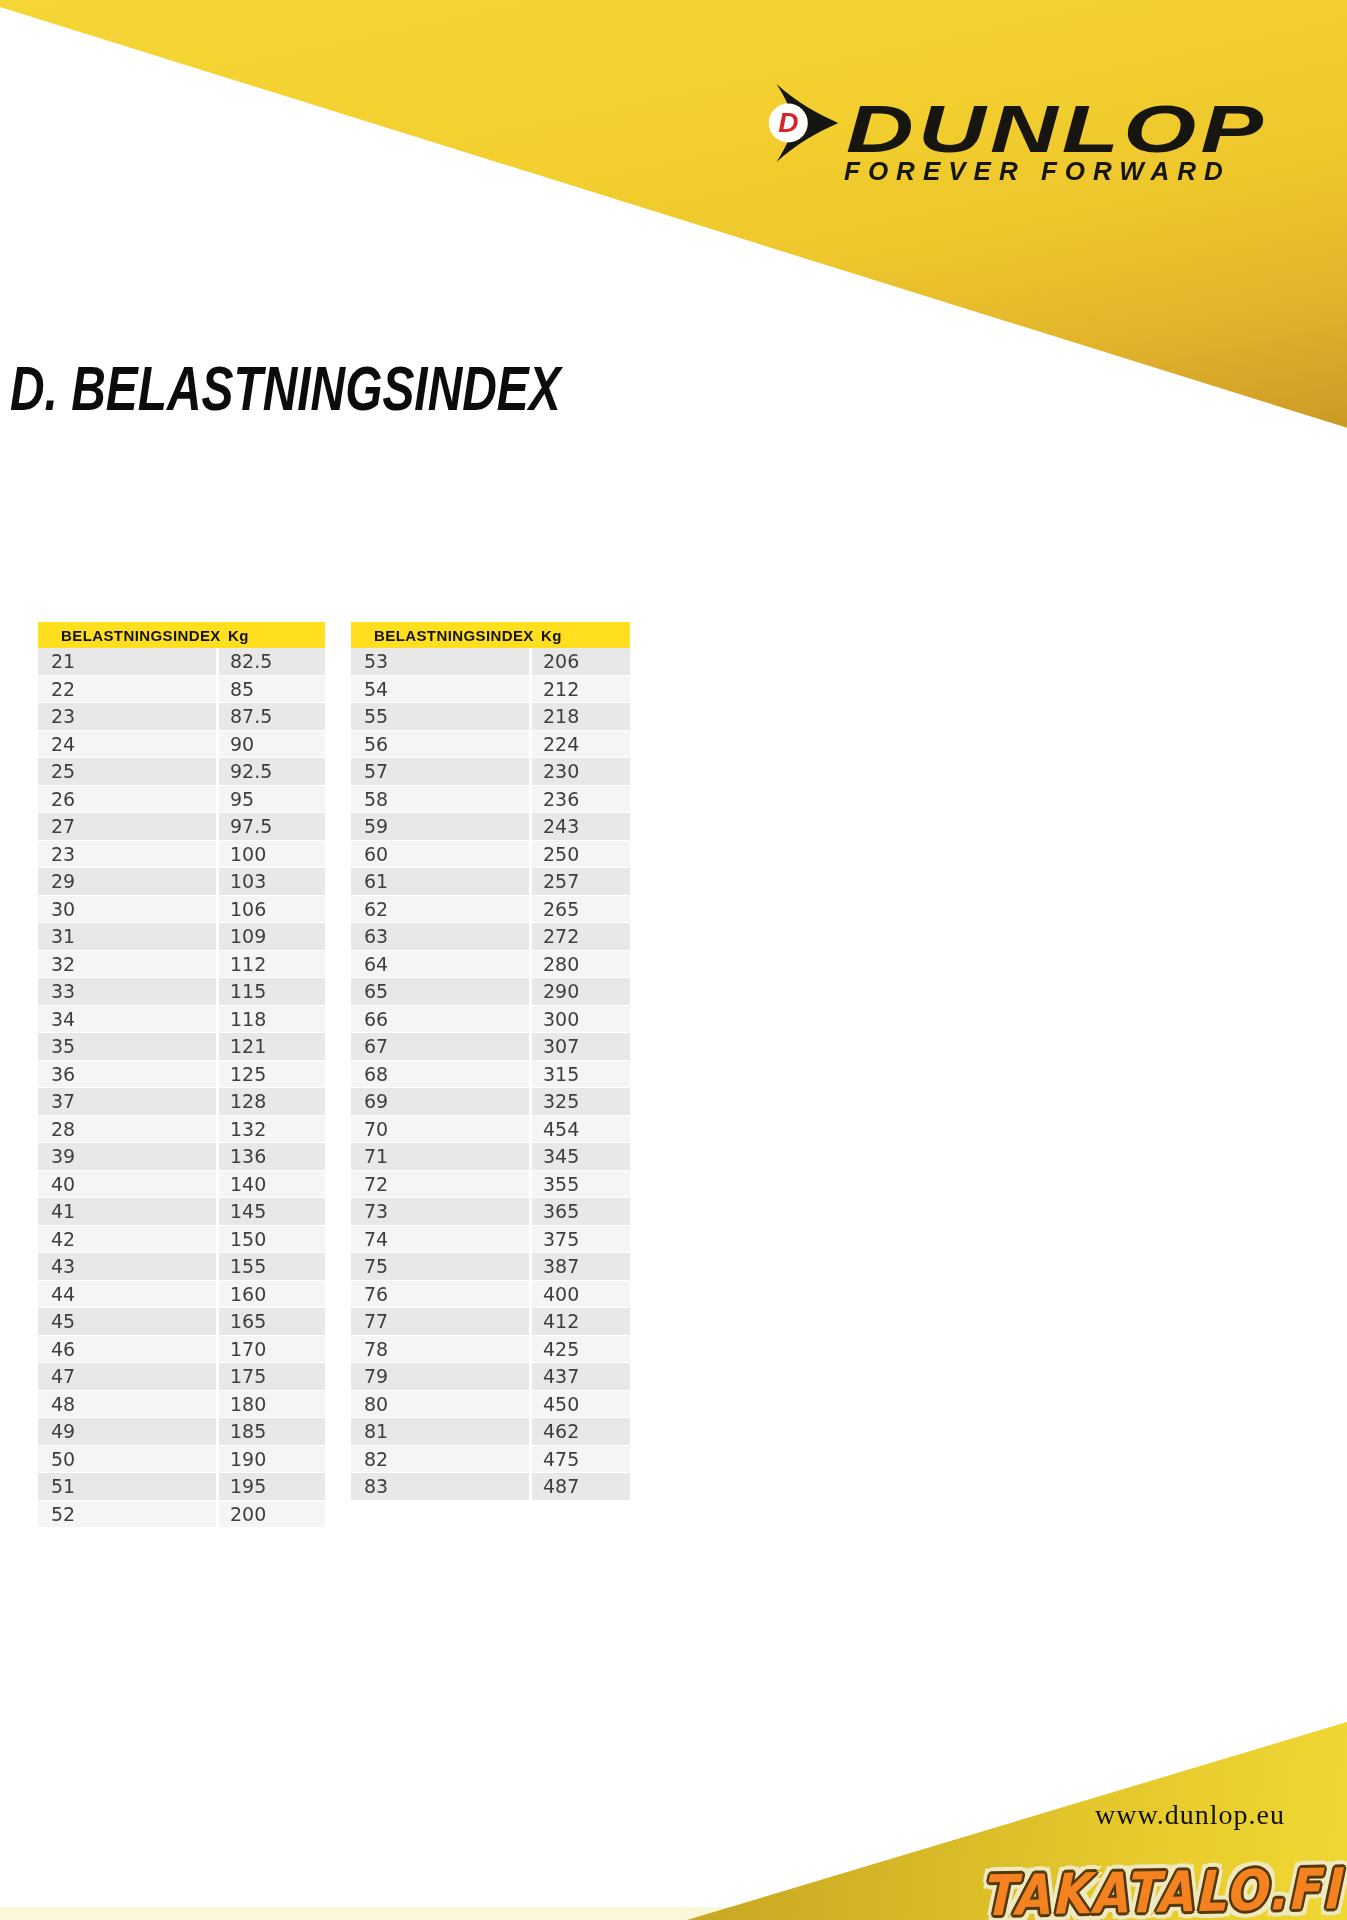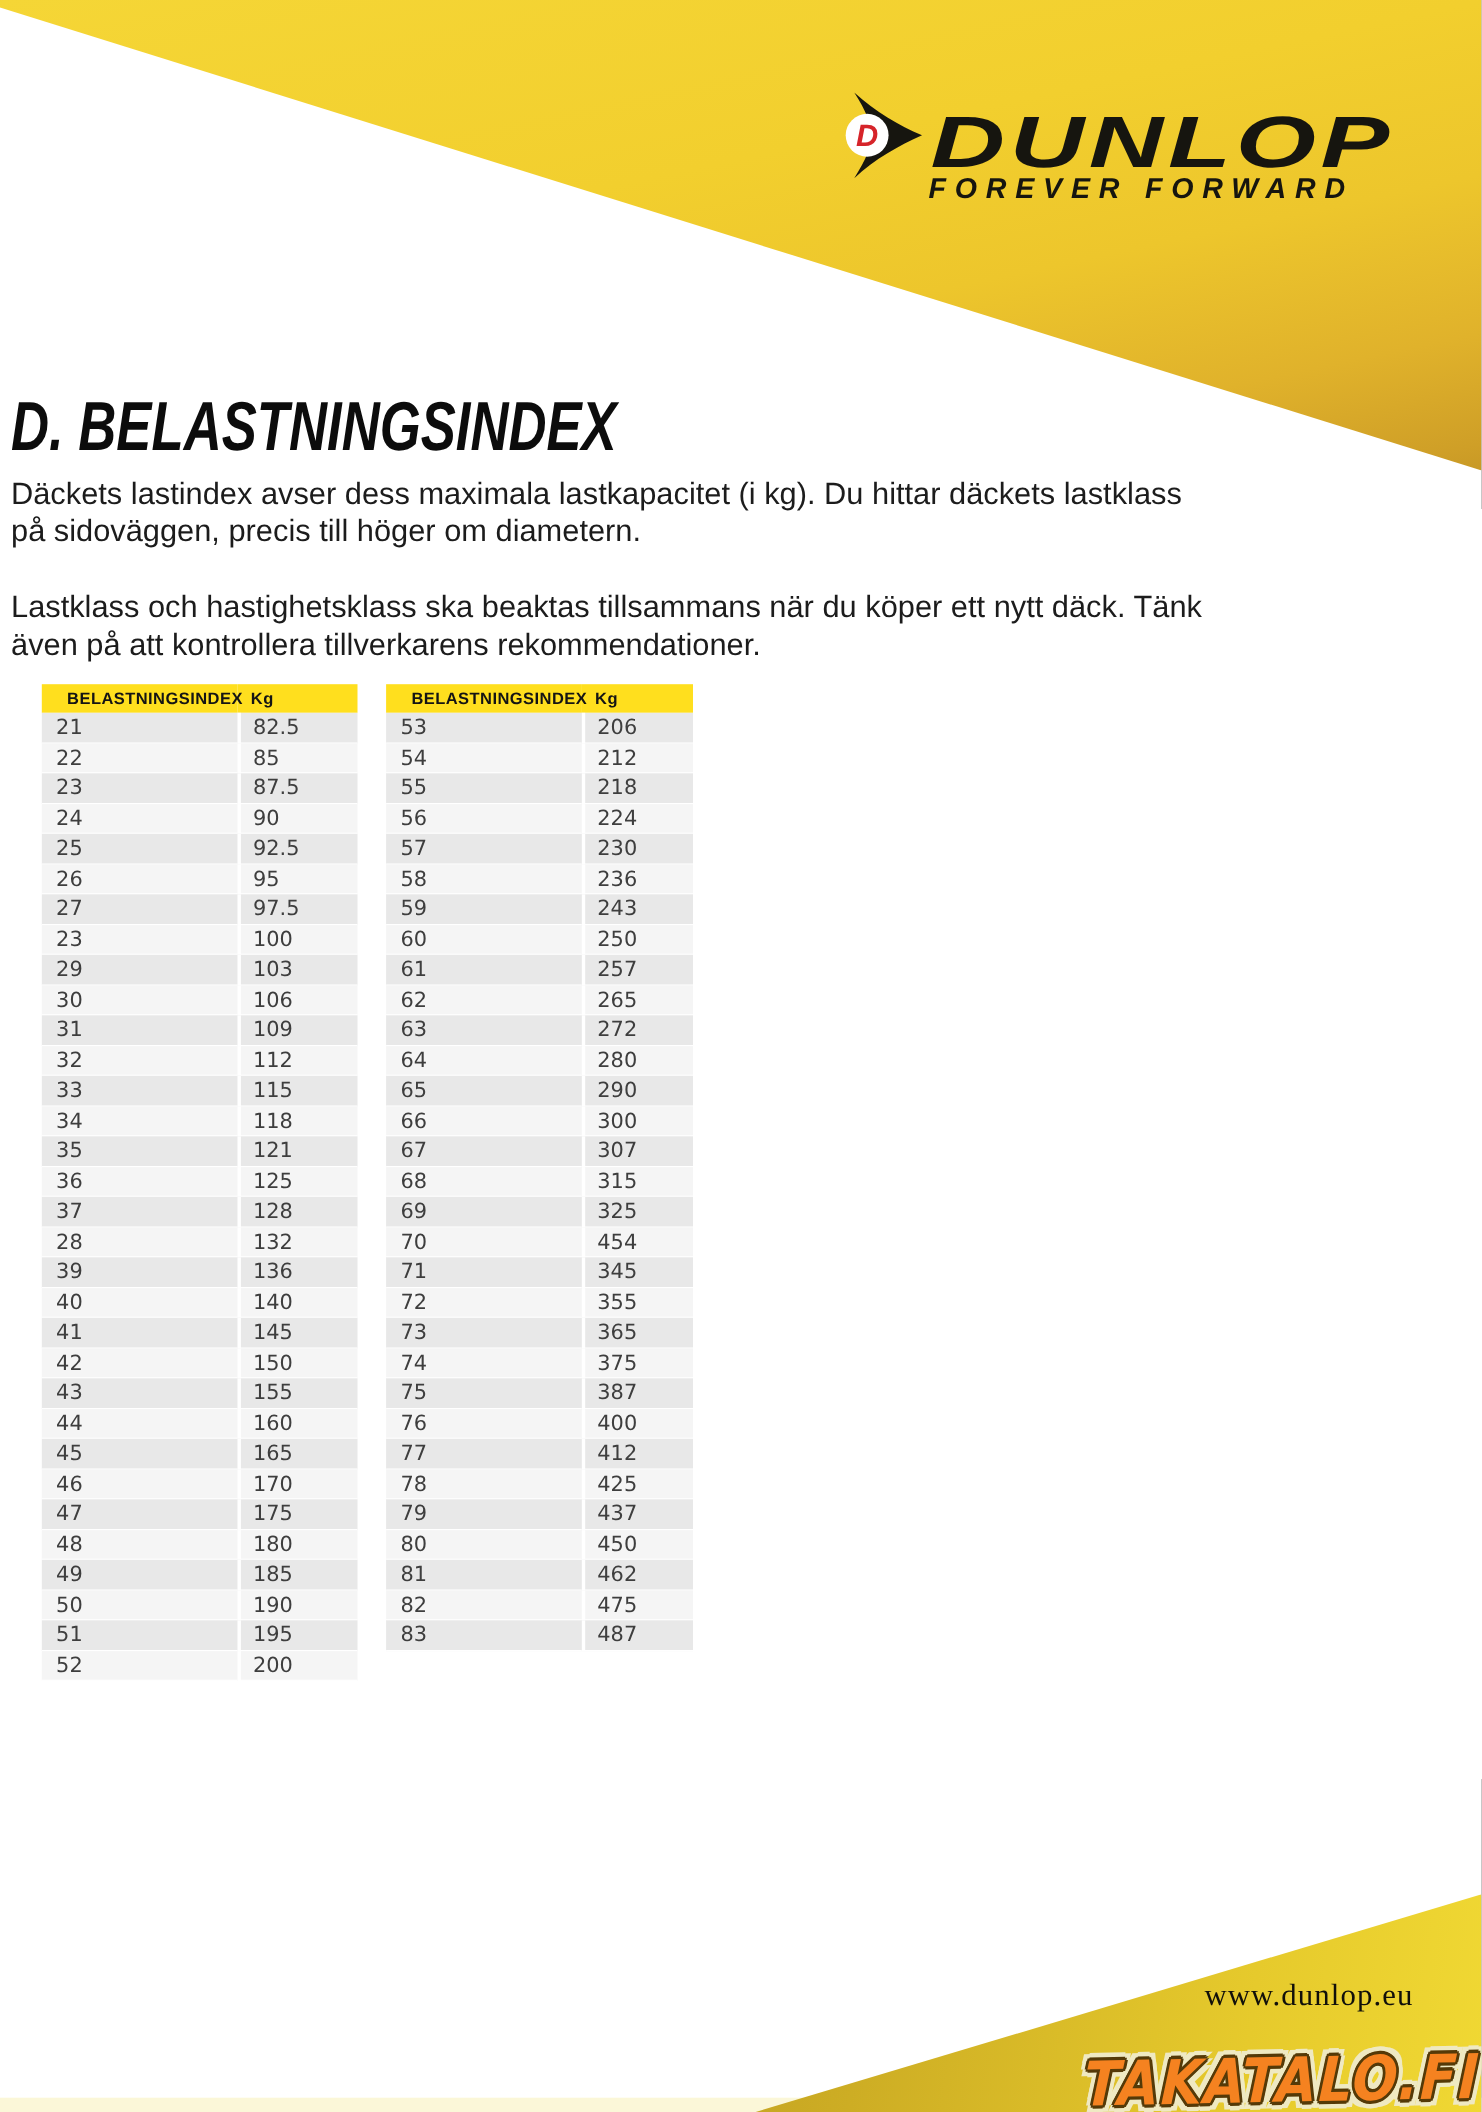--- a/index.html
+++ b/index.html
@@ -118,24 +118,20 @@
       <path d="M20 0 C34 22 40 37 40 50 C40 63 34 78 20 100 C45 77 72 62 99 50 C72 38 45 23 20 0 Z" fill="#16150f"></path>
       <circle cx="35" cy="50" r="25" fill="#ffffff"></circle>
       <text x="35" y="62" text-anchor="middle" font-family="Liberation Sans, sans-serif" font-size="36" font-weight="bold" font-style="italic" fill="#d6242a">D</text>
     </svg>
     <div id="dunlop-wordmark">DUNLOP</div>
     <div id="dunlop-tagline">FOREVER FORWARD</div>
   </div>
 
   <div id="doc-title">D. BELASTNINGSINDEX</div>
 
-  <div id="paragraph-1" class="paragraph">Däckets lastindex avser dess maximala lastkapacitet (i kg). Du hittar däckets lastklass
-på sidoväggen, precis till höger om diametern.</div>
-  <div id="paragraph-2" class="paragraph">Lastklass och hastighetsklass ska beaktas tillsammans när du köper ett nytt däck. Tänk
-även på att kontrollera tillverkarens rekommendationer.</div>
 
   <table id="load-table-left" class="load-table">
     <colgroup>
         <col class="c1">
         <col>
       </colgroup>
     <thead>
       <tr>
         <th class="col-index">BELASTNINGSINDEX</th>
         <th class="col-kg">Kg</th>

